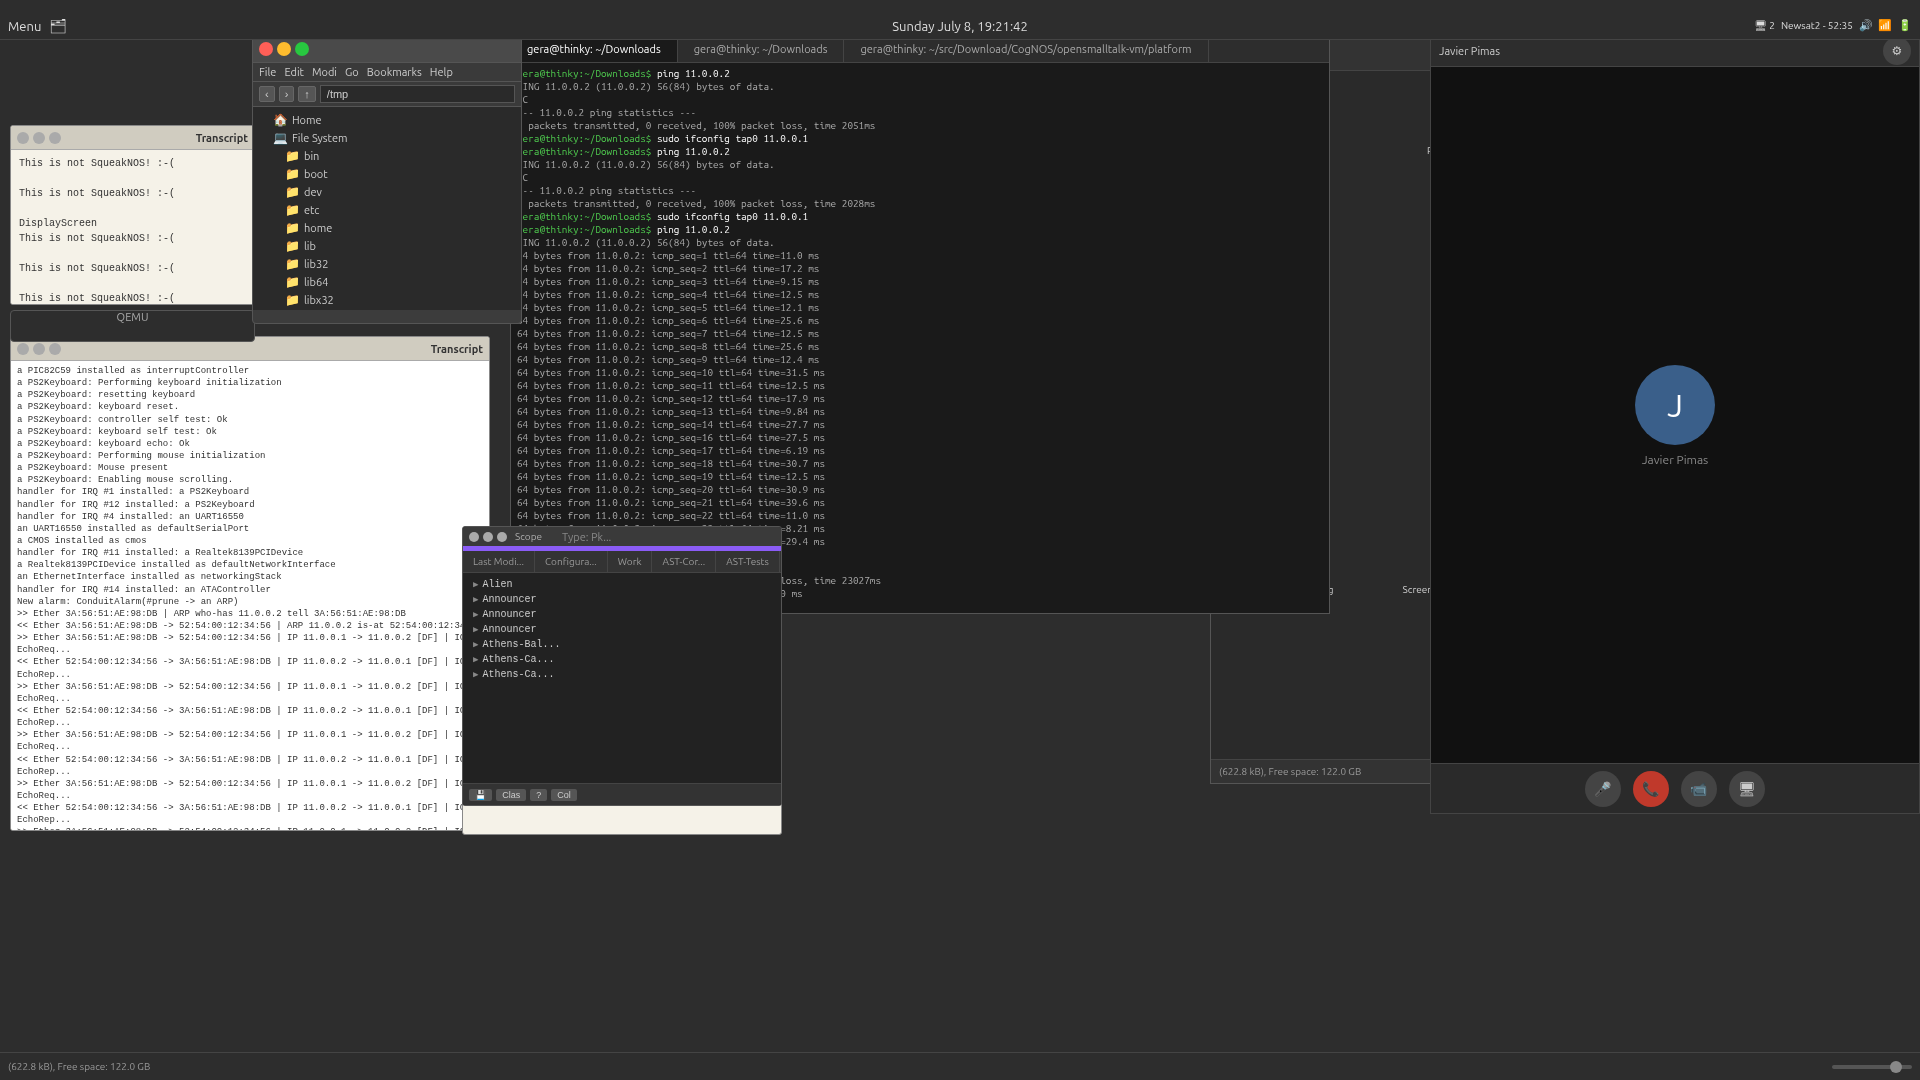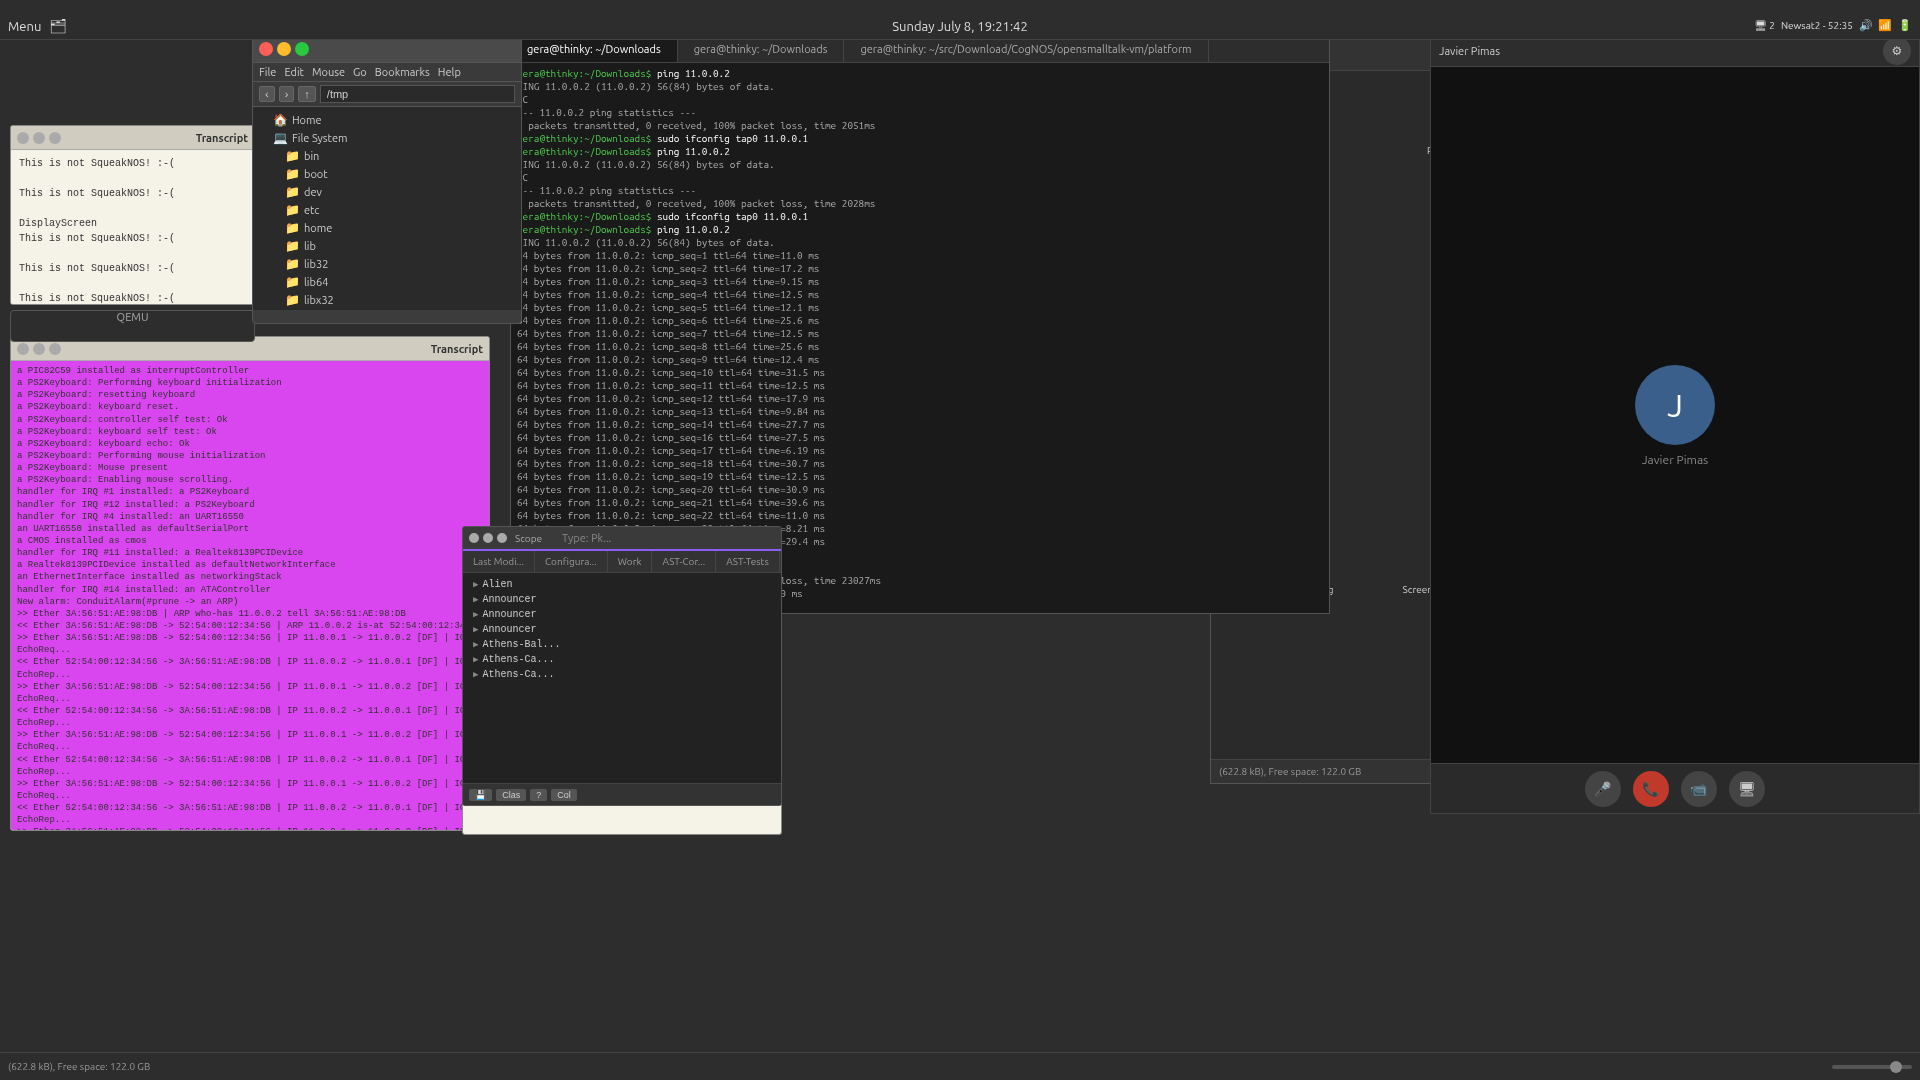--- a/index.html
+++ b/index.html
@@ -214,21 +214,21 @@
       border-radius: 3px;
       z-index: 35;
       overflow: hidden;
     }
     .transcript-bottom-content {
       padding: 4px 6px;
       font-family: 'Courier New', monospace;
       font-size: 9px;
       color: #333;
       line-height: 1.35;
-      background: #d946ef;
+      background: #ffffff;
       height: calc(100% - 24px);
       overflow: hidden;
     }
 
     
     .window-terminal-main {
       position: absolute;
       top: 34px;
       left: 510px;
       width: 820px;
@@ -344,21 +344,21 @@
       border-radius: 3px;
       z-index: 60;
       overflow: hidden;
     }
     .scope-titlebar {
       height: 24px;
       background: #3a3a3a;
       display: flex;
       align-items: center;
       padding: 0 6px;
-      border-bottom: 2px solid #8b5cf6;
+      border-bottom: 5px solid #8b5cf6;
       gap: 4px;
     }
     .scope-tabs {
       display: flex;
       background: #333;
       border-bottom: 1px solid #444;
       height: 22px;
     }
     .scope-tab {
       padding: 2px 10px;
@@ -501,21 +501,21 @@
 <div class="window-filemanager">
   <div class="window-titlebar">
     <div class="win-btn win-btn-close"></div>
     <div class="win-btn win-btn-min"></div>
     <div class="win-btn win-btn-max"></div>
     <span class="window-title-text"></span>
   </div>
   <div class="fm-menu">
     <span class="fm-menu-item">File</span>
     <span class="fm-menu-item">Edit</span>
-    <span class="fm-menu-item">Mouse</span>
+    <span class="fm-menu-item">Modi</span>
     <span class="fm-menu-item">Go</span>
     <span class="fm-menu-item">Bookmarks</span>
     <span class="fm-menu-item">Help</span>
   </div>
   <div class="filemanager-toolbar">
     <button class="fm-nav-btn">‹</button>
     <button class="fm-nav-btn">›</button>
     <button class="fm-nav-btn">↑</button>
     <input class="fm-path" value="/tmp" style="">
   </div>

